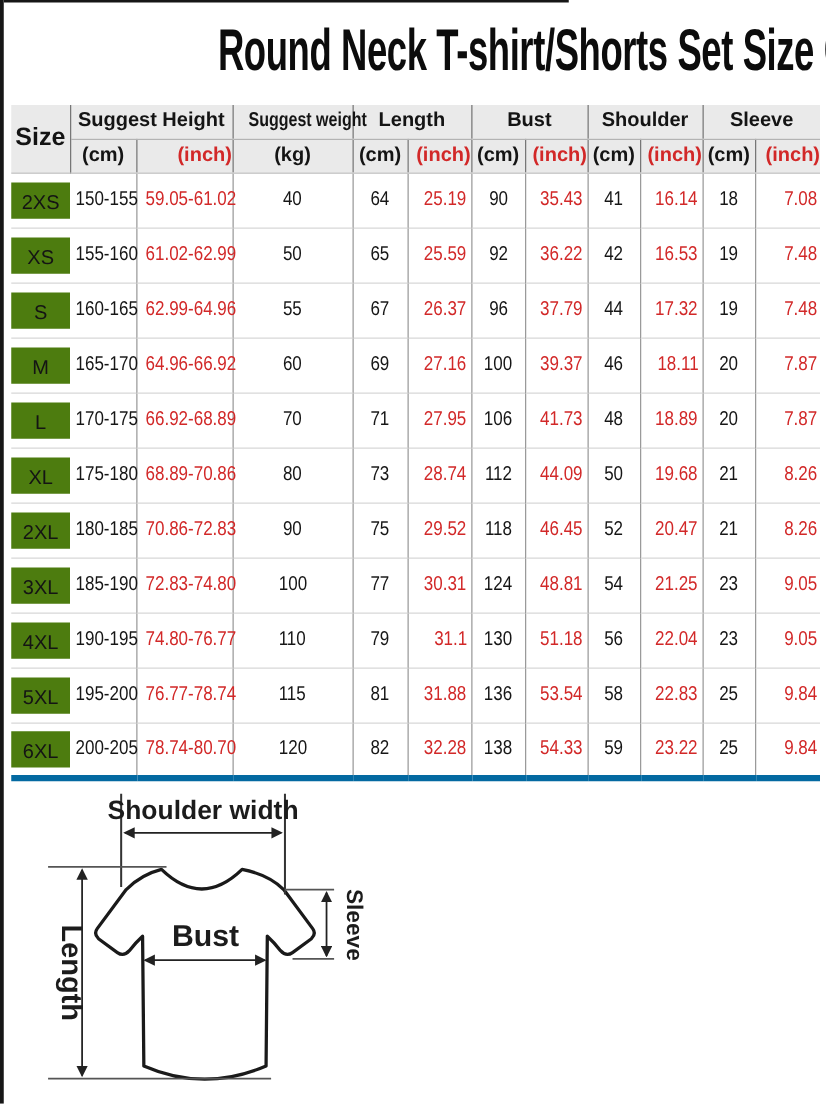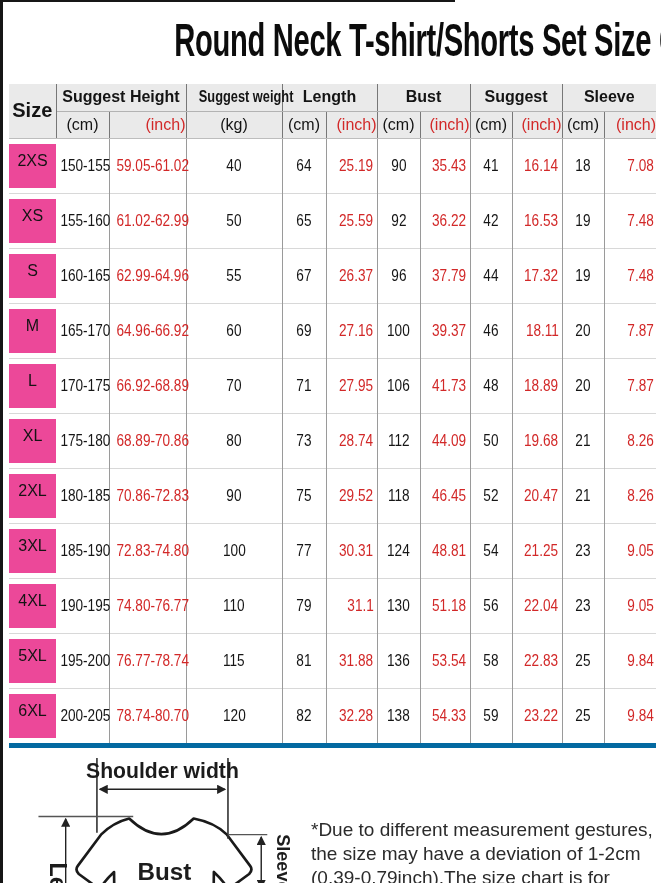--- a/index.html
+++ b/index.html
@@ -55,38 +55,38 @@
     font-size: 20px;
     border-right: 1px solid #777777;
     border-bottom: 1px solid #bdbdbd;
   }
   .group-row th.grp {
     font-weight: bold;
     border-left: 1px solid #777777;
     border-bottom: 1px solid #b3b3b3;
   }
   .unit-row th {
-    font-weight: normal;
+    font-weight: bold;
     border-left: 1px solid #777777;
     border-bottom: 1px solid #bdbdbd;
   }
   tbody td {
     height: 44px;
     font-size: 16px;
     color: #161616;
     border-top: 1px solid #d8d8d8;
   }
   tbody td.val { border-left: 1px solid #9a9a9a; }
   tbody td.val.no-left { border-left: none; margin-left: 20px; }
   tbody tr:last-child td { border-bottom: 5px solid #0369a1; }
   .red { color: #d22828 !important; text-align: right; }
   td.size-cell { padding: 5px 0; }
   td.size-cell .badge {
-    background: #ec4899;
-    height: 44px;
+    background: #4d7c0f;
+    height: 29px;
     line-height: 33px;
     font-size: 16px;
     color: #141414;
   }
   .v { display:inline-block; transform: scaleX(0.85); white-space: nowrap; }
   .bottom { display: flex; margin-top: 4px; }
   .diagram-wrap { width: 272px; margin-left: 32px; flex: 0 0 auto; font-weight: bold; }
   .note {
     width: 352px;
     padding: 66px 0 0 4px;
@@ -120,21 +120,21 @@
         <col style="width:42px">
         <col style="width:52px">
     </colgroup>
     <thead>
       <tr class="group-row">
         <th rowspan="2" class="size-h">Size</th>
         <th colspan="2" class="grp"><span class="hlabel">Suggest Height</span></th>
         <th class="grp sw"><span class="hlabel">Suggest weight</span></th>
         <th colspan="2" class="grp"><span class="hlabel">Length</span></th>
         <th colspan="2" class="grp"><span class="hlabel">Bust</span></th>
-        <th colspan="2" class="grp"><span class="hlabel">Suggest</span></th>
+        <th colspan="2" class="grp"><span class="hlabel">Shoulder</span></th>
         <th colspan="2" class="grp"><span class="hlabel">Sleeve</span></th>
       </tr>
       <tr class="unit-row">
         <th>(cm)</th>
         <th class="red">(inch)</th>
         <th>(kg)</th>
         <th>(cm)</th>
         <th class="red">(inch)</th>
         <th>(cm)</th>
         <th class="red">(inch)</th>
@@ -347,20 +347,14 @@
 
         <line x1="80" y1="138" x2="175" y2="138" stroke="#222222" stroke-width="1.4" marker-start="url(#arr)" marker-end="url(#arr)"></line>
         <text x="128" y="127" font-size="24" text-anchor="middle">Bust</text>
 
         <line x1="191" y1="82" x2="230" y2="82" stroke="#555555" stroke-width="1.3"></line>
         <line x1="197" y1="137" x2="230" y2="137" stroke="#555555" stroke-width="1.3"></line>
         <line x1="224" y1="84.5" x2="224" y2="134.5" stroke="#222222" stroke-width="1.4" marker-start="url(#arr)" marker-end="url(#arr)"></line>
         <text x="240" y="110" font-size="18" text-anchor="middle" transform="rotate(90 240 110)">Sleeve</text>
       </svg>
     </div>
-    <div class="note">
-      <span>*Due to different measurement gestures,</span>
-      <span>the size may have a deviation of 1-2cm</span>
-      <span>(0.39-0.79inch),The size chart is for</span>
-      <span>reference only, please understand!</span>
-    </div>
   </div>
 </div>
 
 </body></html>

